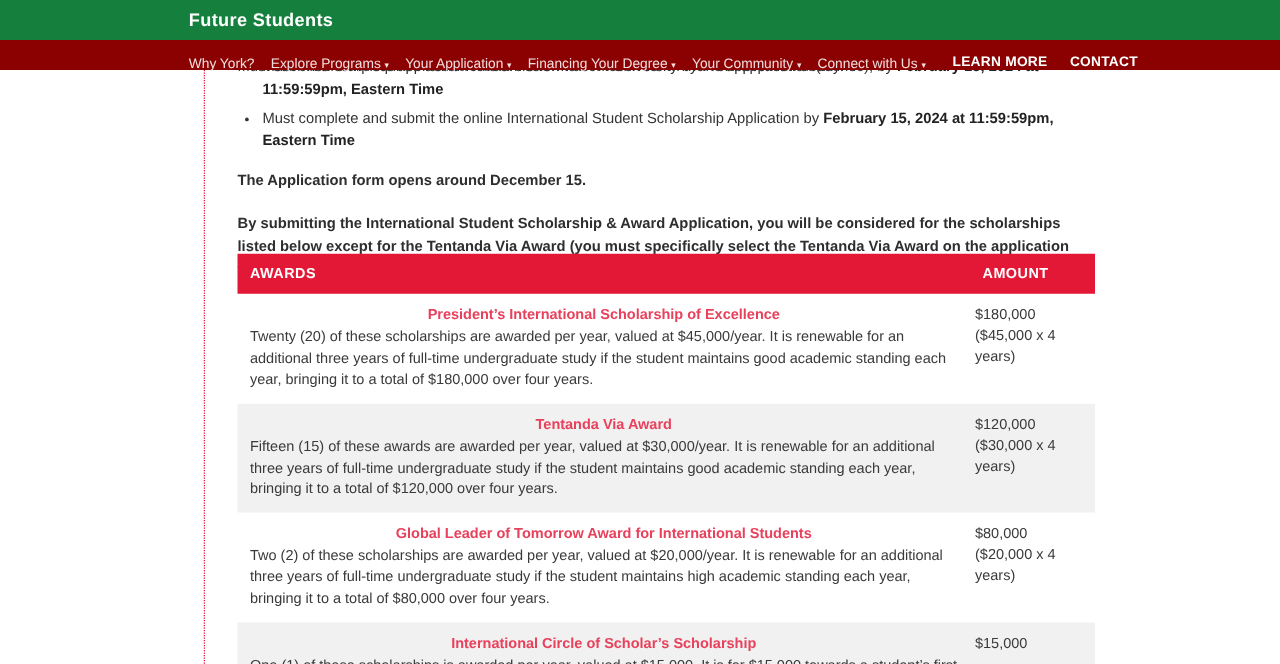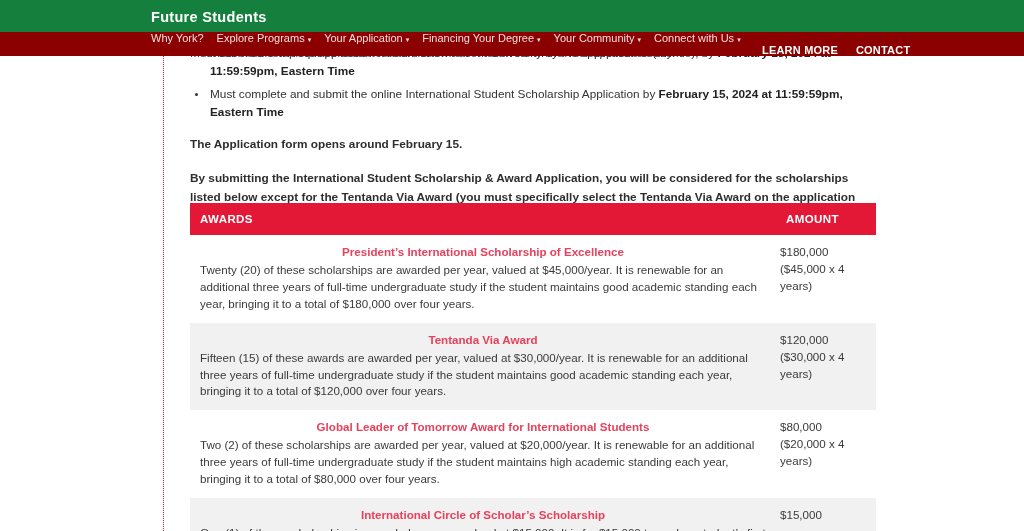--- a/index.html
+++ b/index.html
@@ -32,21 +32,21 @@
     position: absolute;
     top: 32px; left: 0;
     width: 1024px; height: 24px;
     background: #8b0000;
   }
   .nav-inner {
     position: absolute;
     left: 151px; top: 0;
     height: 38px;
     display: flex;
-    align-items: flex-start;
+    align-items: center;
   }
   .nav-item {
     color: #f2dede;
     font-size: 11px;
     white-space: nowrap;
     margin-right: 13px;
     display: flex;
     align-items: center;
     cursor: pointer;
   }
@@ -186,21 +186,21 @@
   <div class="content-rail"></div>
 
   <div class="clipped-line">Must submit a complete application for admission to York University by the application deadline</div>
 
   <div class="content">
     <ul class="req-list">
       <li><span>Must ensure all required documents are shown as “Received” in the York application (MyFile), by </span><b>February 15, 2024 at 11:59:59pm, Eastern Time</b></li>
       <li><span>Must complete and submit the online International Student Scholarship Application by </span><b>February 15, 2024 at 11:59:59pm, Eastern Time</b></li>
     </ul>
 
-    <p class="para">The Application form opens around February 15.</p>
+    <p class="para">The Application form opens around December 15.</p>
     <p class="para para-2">By submitting the International Student Scholarship &amp; Award Application, you will be considered for the scholarships listed below except for the Tentanda Via Award (you must specifically select the Tentanda Via Award on the application form to be considered):</p>
   </div>
 
   <table class="awards-table">
     <thead>
       <tr>
         <th class="col-award">AWARDS</th>
         <th class="col-amount">AMOUNT</th>
       </tr>
     </thead>

